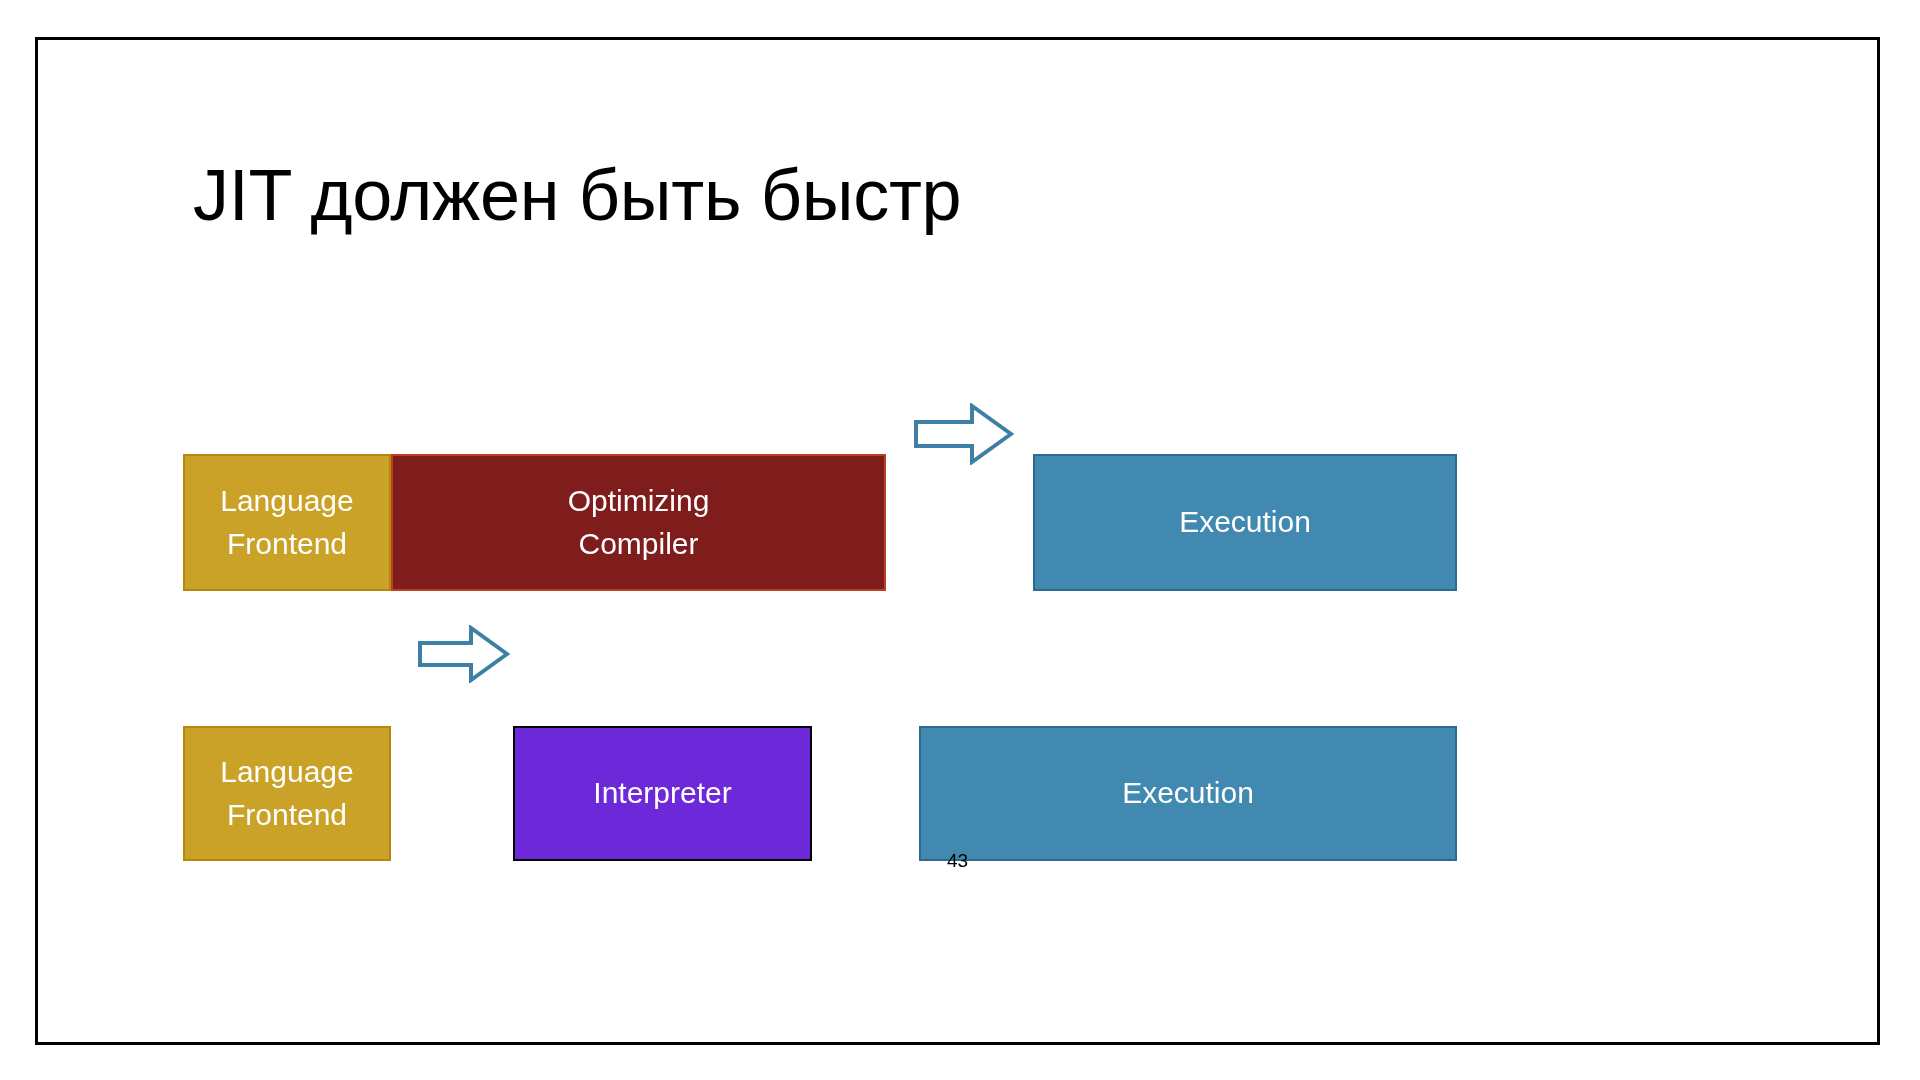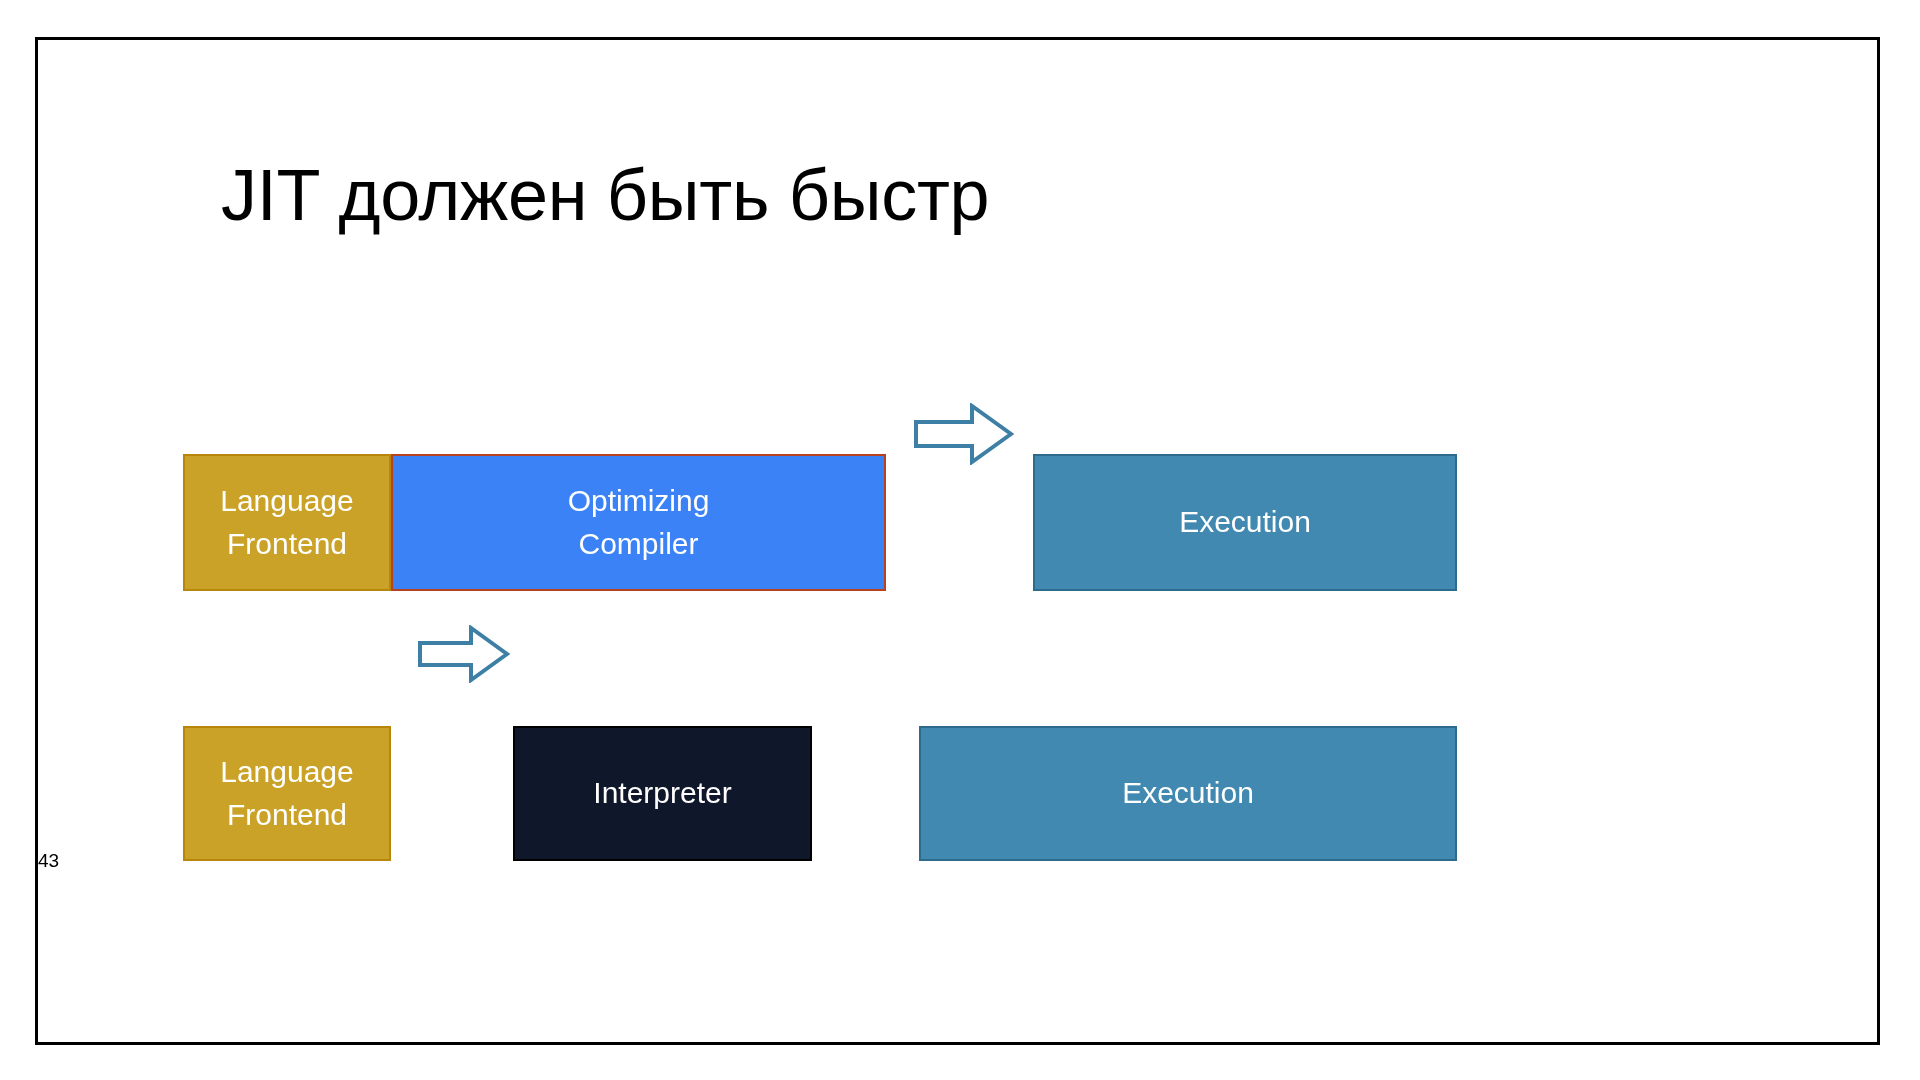--- a/index.html
+++ b/index.html
@@ -28,21 +28,20 @@
   #slide-title {
     position: absolute;
     left: 155px;
     top: 118px;
     font-size: 72px;
     line-height: 1.05;
     color: #000000;
     font-weight: 400;
     letter-spacing: -0.3px;
     white-space: nowrap;
-    margin-left: 28px;
   }
 
   
   .block {
     position: absolute;
     box-sizing: border-box;
     display: flex;
     align-items: center;
     justify-content: center;
     text-align: center;
@@ -58,21 +57,21 @@
 
   #r1-frontend {
     left: 145px;
     width: 208px;
     background: #C9A227;
     border: 2px solid #B8860B;
   }
   #r1-compiler {
     left: 353px;
     width: 495px;
-    background: #3b82f6;
+    background: #7f1d1d;
     border: 2px solid #B8411F;
   }
   #r1-execution {
     left: 995px;
     width: 424px;
     background: #4189B0;
     border: 2px solid #2E6A8C;
   }
 
   
@@ -80,21 +79,21 @@
 
   #r2-frontend {
     left: 145px;
     width: 208px;
     background: #C9A227;
     border: 2px solid #B8860B;
   }
   #r2-interpreter {
     left: 475px;
     width: 299px;
-    background: #0f172a;
+    background: #6d28d9;
     border: 2px solid #000000;
   }
   #r2-jit {
     left: 774px;
     width: 107px;
     background: #E2542A;
     border: 2px solid #B8411F;
   }
   #r2-execution {
     left: 881px;
@@ -120,20 +119,21 @@
     height: 58px;
   }
   .block-arrow svg { display: block; width: 100%; height: 100%; }
 
   
   #page-number {
     position: absolute;
     left: 0;
     right: 0;
     top: 810px;
+    text-align: center;
     font-size: 19px;
     color: #000000;
   }
 </style>
 </head>
 <body>
 
 <div id="slide">
 
   <div id="slide-title">JIT должен быть быстр</div>

